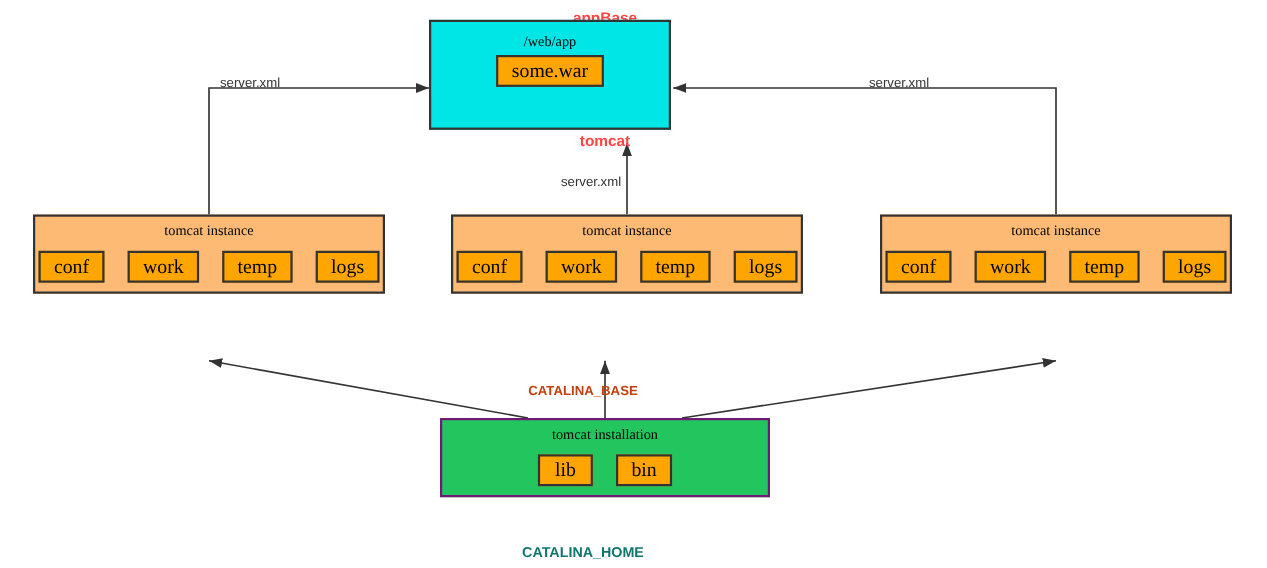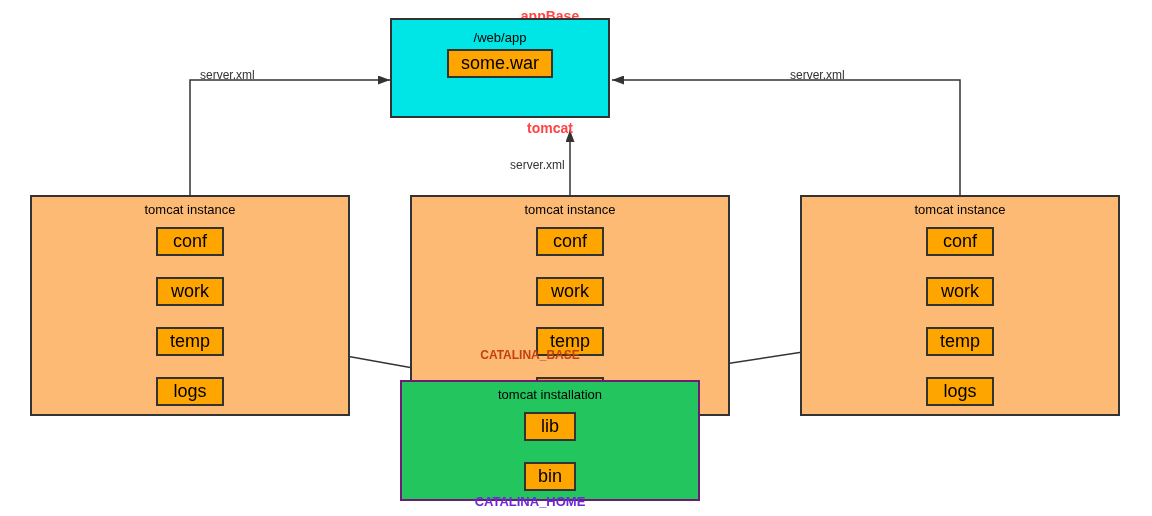--- a/index.html
+++ b/index.html
@@ -20,32 +20,33 @@
       height: 516px;
     }
 
     
     .box {
       position: absolute;
       border: 2px solid #333;
       display: flex;
       flex-direction: column;
       align-items: center;
+      font-family: Liberation Serif, serif;
     }
 
     .box-label {
       font-size: 13px;
       font-weight: normal;
       padding: 4px 8px;
       text-align: center;
     }
 
     .box-children {
       display: flex;
-      flex-direction: column;
+      flex-direction: row;
       gap: 21px;
       padding: 8px;
       justify-content: space-between;
     }
 
     .folder-box {
       background: #ffa500;
       border: 2px solid #333;
       padding: 2px 12px;
       font-size: 18px;
@@ -131,21 +132,21 @@
       font-size: 12px;
       font-weight: bold;
       width: 200px;
       text-align: center;
     }
 
     .label-catalina-home {
       position: absolute;
       top: 494px;
       left: 430px;
-      color: #6d28d9;
+      color: #0f766e;
       font-size: 13px;
       font-weight: bold;
       width: 200px;
       text-align: center;
     }
 
     
     .arrow-label {
       position: absolute;
       font-size: 12px;

